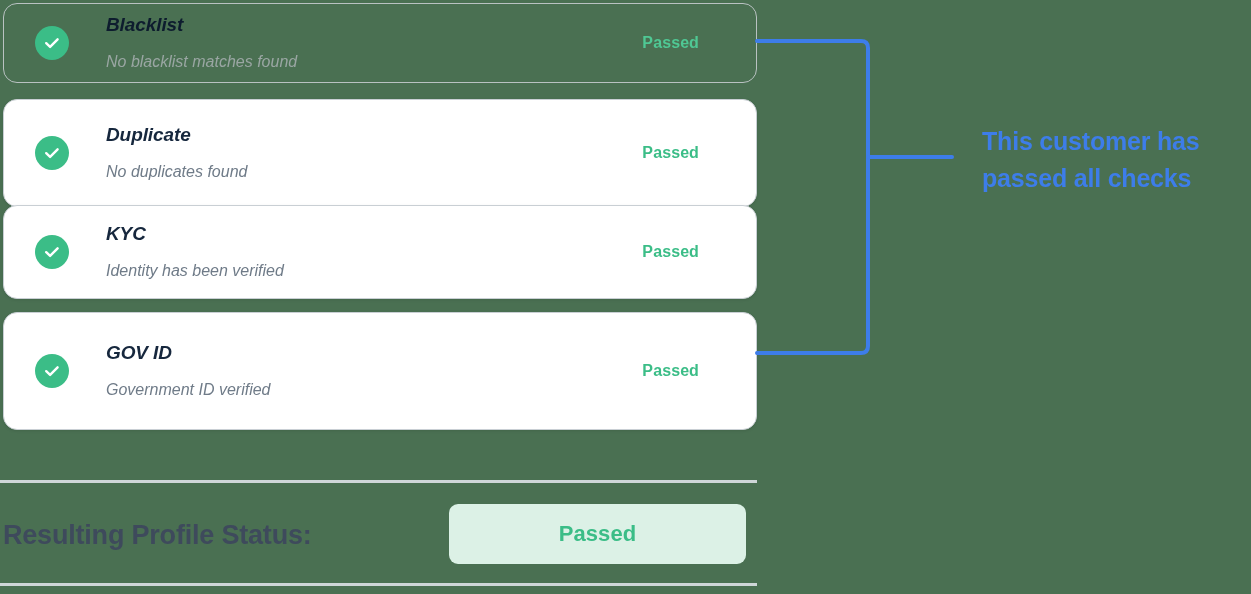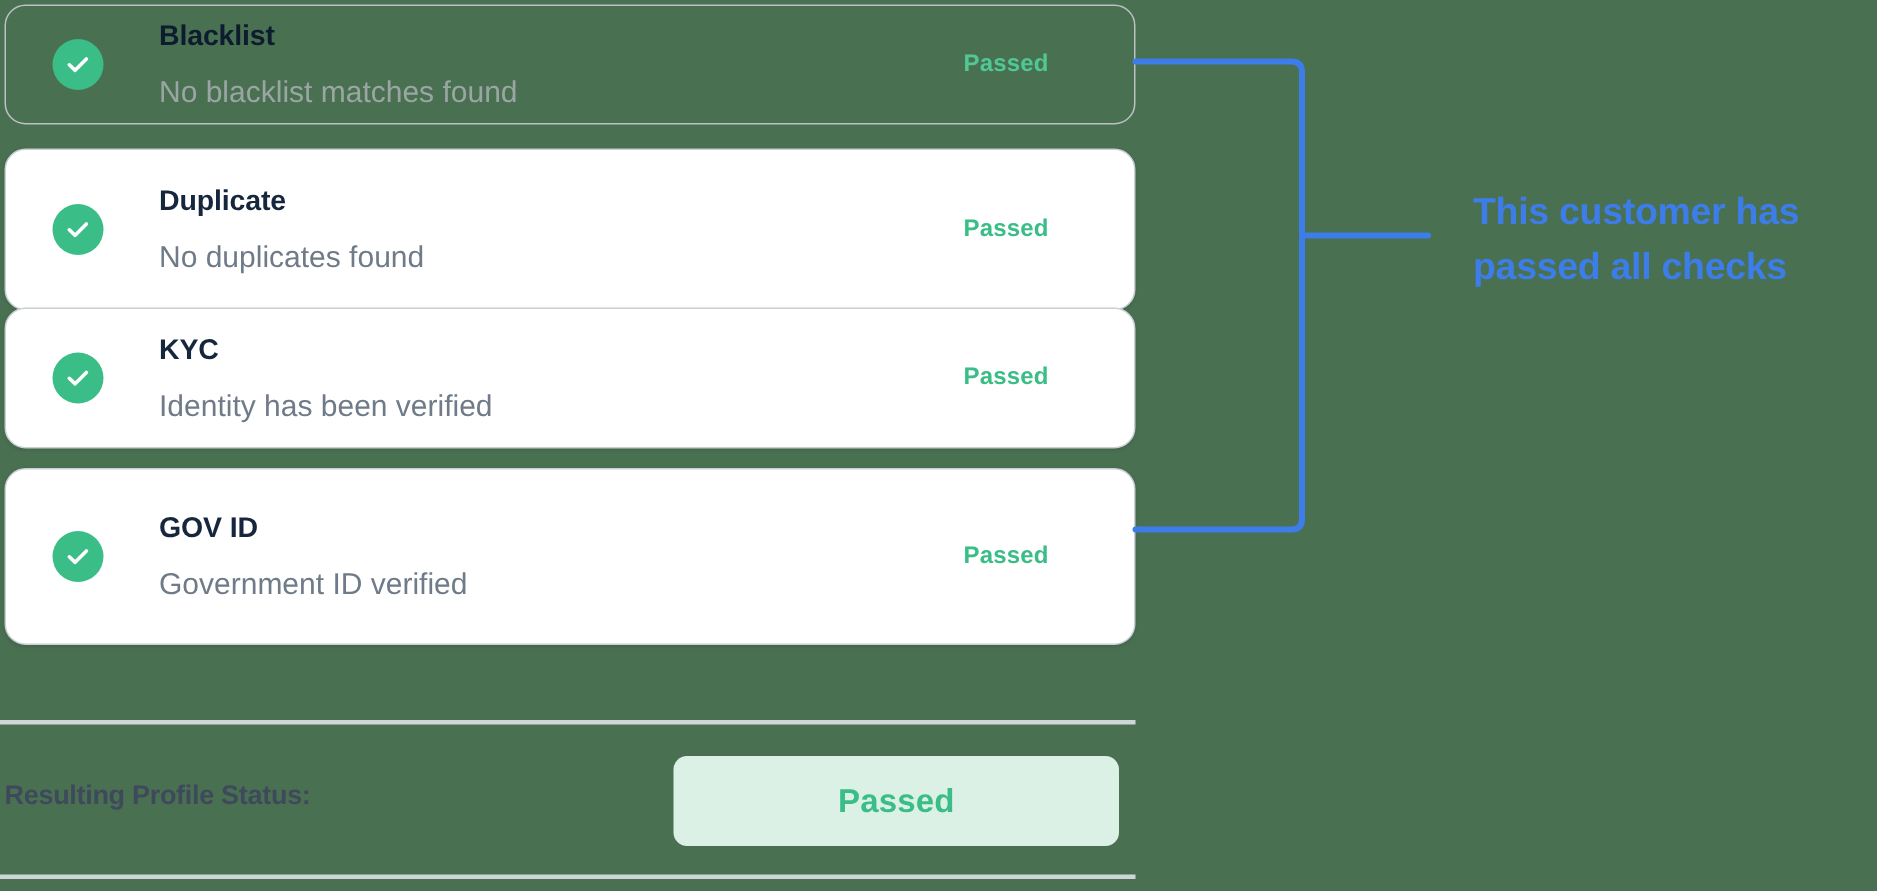--- a/index.html
+++ b/index.html
@@ -59,32 +59,33 @@
     align-items: center;
     justify-content: center;
   }
   .check-icon svg { display: block; }
 
   .card-text {
     position: absolute;
     left: 102px;
     top: 50%;
     transform: translateY(-50%);
+    font-style: italic;
   }
 
   .card-title {
     font-size: 19px;
     font-weight: bold;
     color: #16273d;
     line-height: 24px;
     letter-spacing: -0.1px;
   }
 
   .card-sub {
-    font-size: 20px;
+    font-size: 16px;
     font-weight: normal;
     color: #6f7b88;
     line-height: 22px;
     margin-top: 14px;
   }
 
   .card-status {
     position: absolute;
     right: 57px;
     top: 50%;
@@ -130,21 +131,21 @@
     height: 3px;
     background: #cfd6d8;
   }
   .divider-top    { top: 480px; }
   .divider-bottom { top: 583px; }
 
   #result-label {
     position: absolute;
     left: 3px;
     top: 520px;
-    font-size: 18px;
+    font-size: 27px;
     font-weight: bold;
     color: #3e4a5c;
     letter-spacing: -0.2px;
   }
 
   #result-pill {
     position: absolute;
     left: 449px;
     top: 504px;
     width: 297px;

